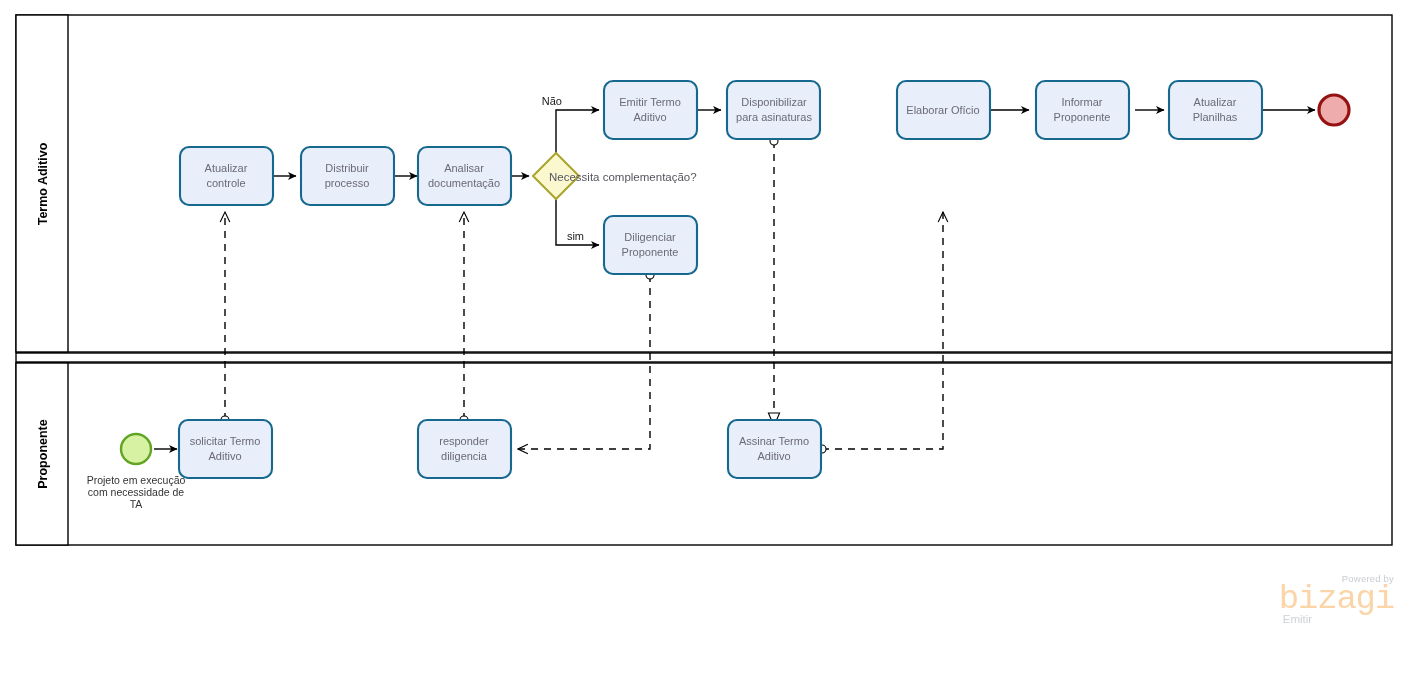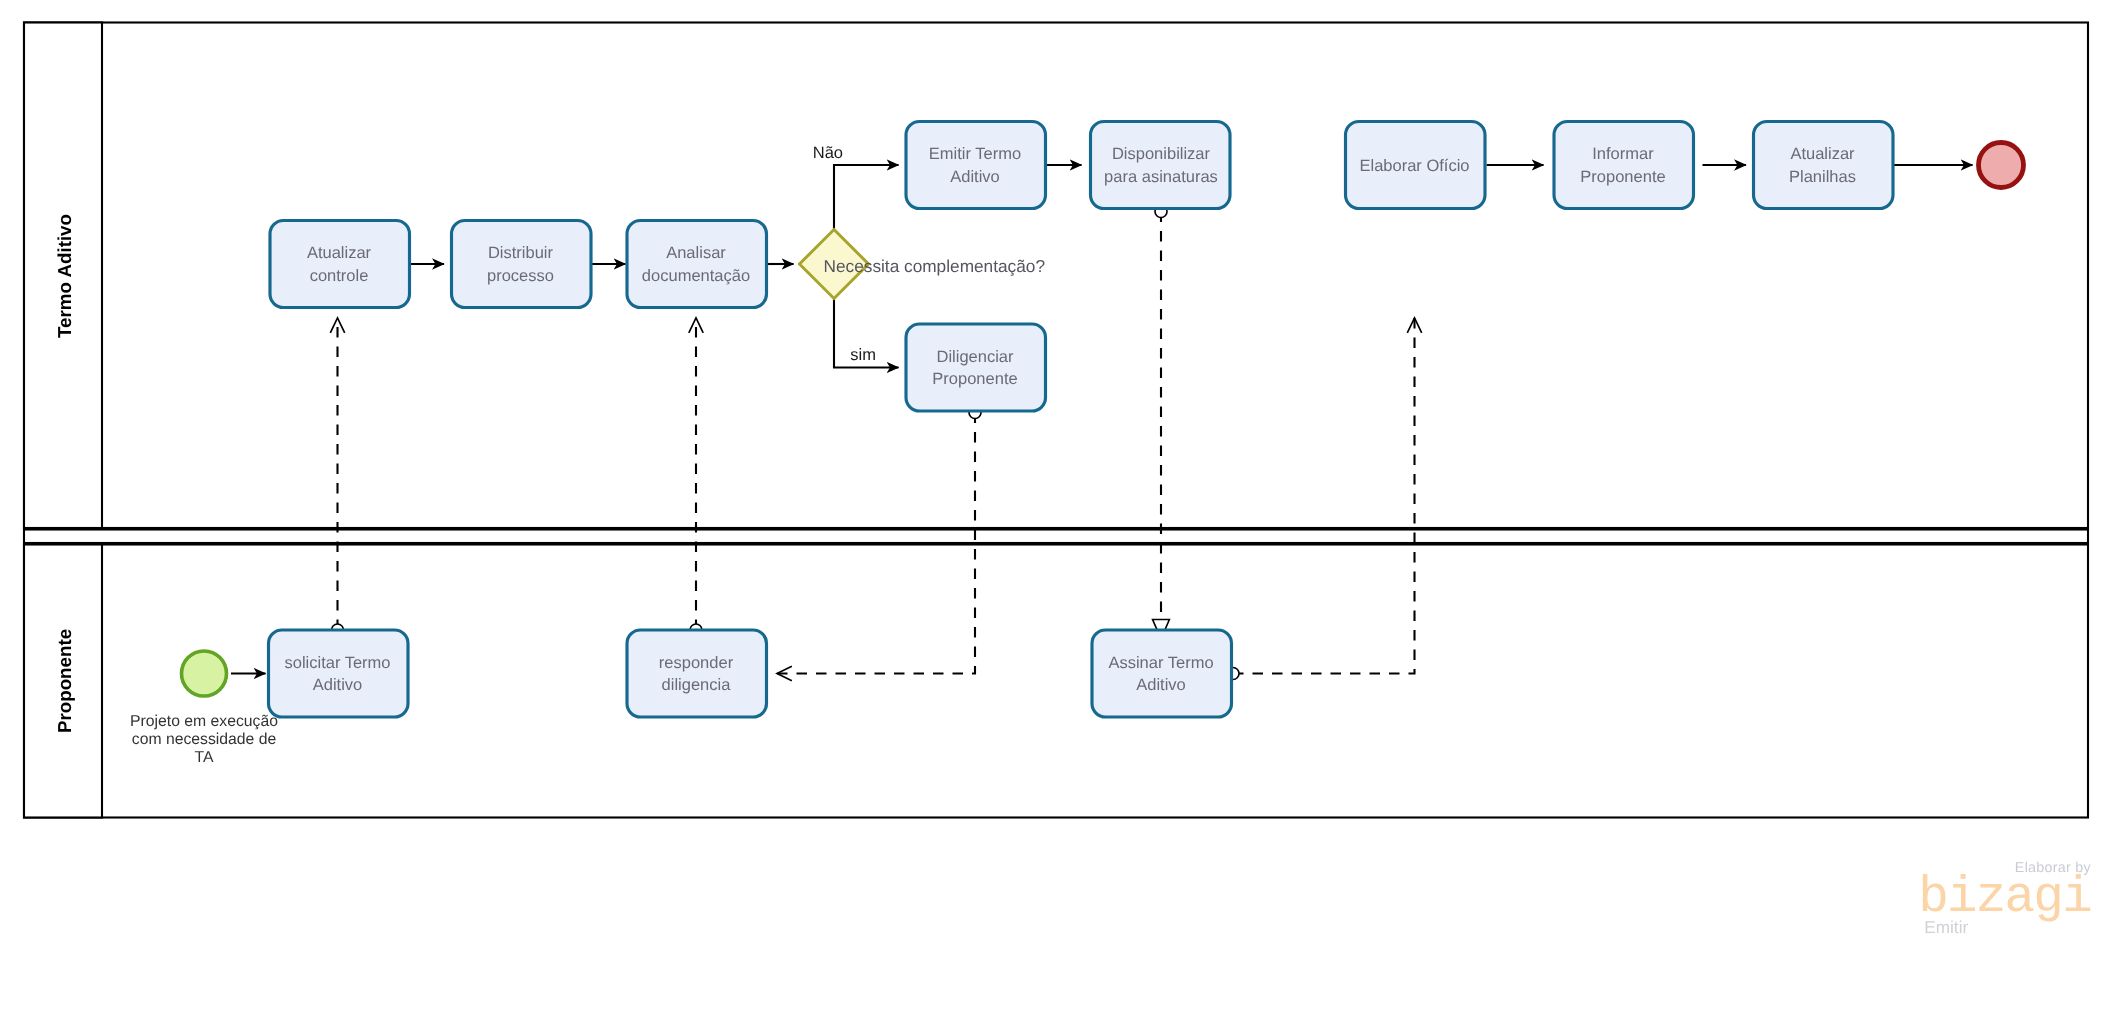--- a/index.html
+++ b/index.html
@@ -291,18 +291,18 @@
       <circle class="start-event" cx="136" cy="449" r="15"></circle>
     </g>
     <g>
       <text class="event-label" x="136" y="484">Projeto em execução</text>
       <text class="event-label" x="136" y="496">com necessidade de</text>
       <text class="event-label" x="136" y="508">TA</text>
     </g>
   </svg>
 
   <div class="brand">
-    <div class="brand-top">Elaborar by</div>
+    <div class="brand-top">Powered by</div>
     <div class="brand-main">bizagi</div>
     <div class="brand-sub">Emitir</div>
   </div>
 
 </div>
 
 </body></html>

